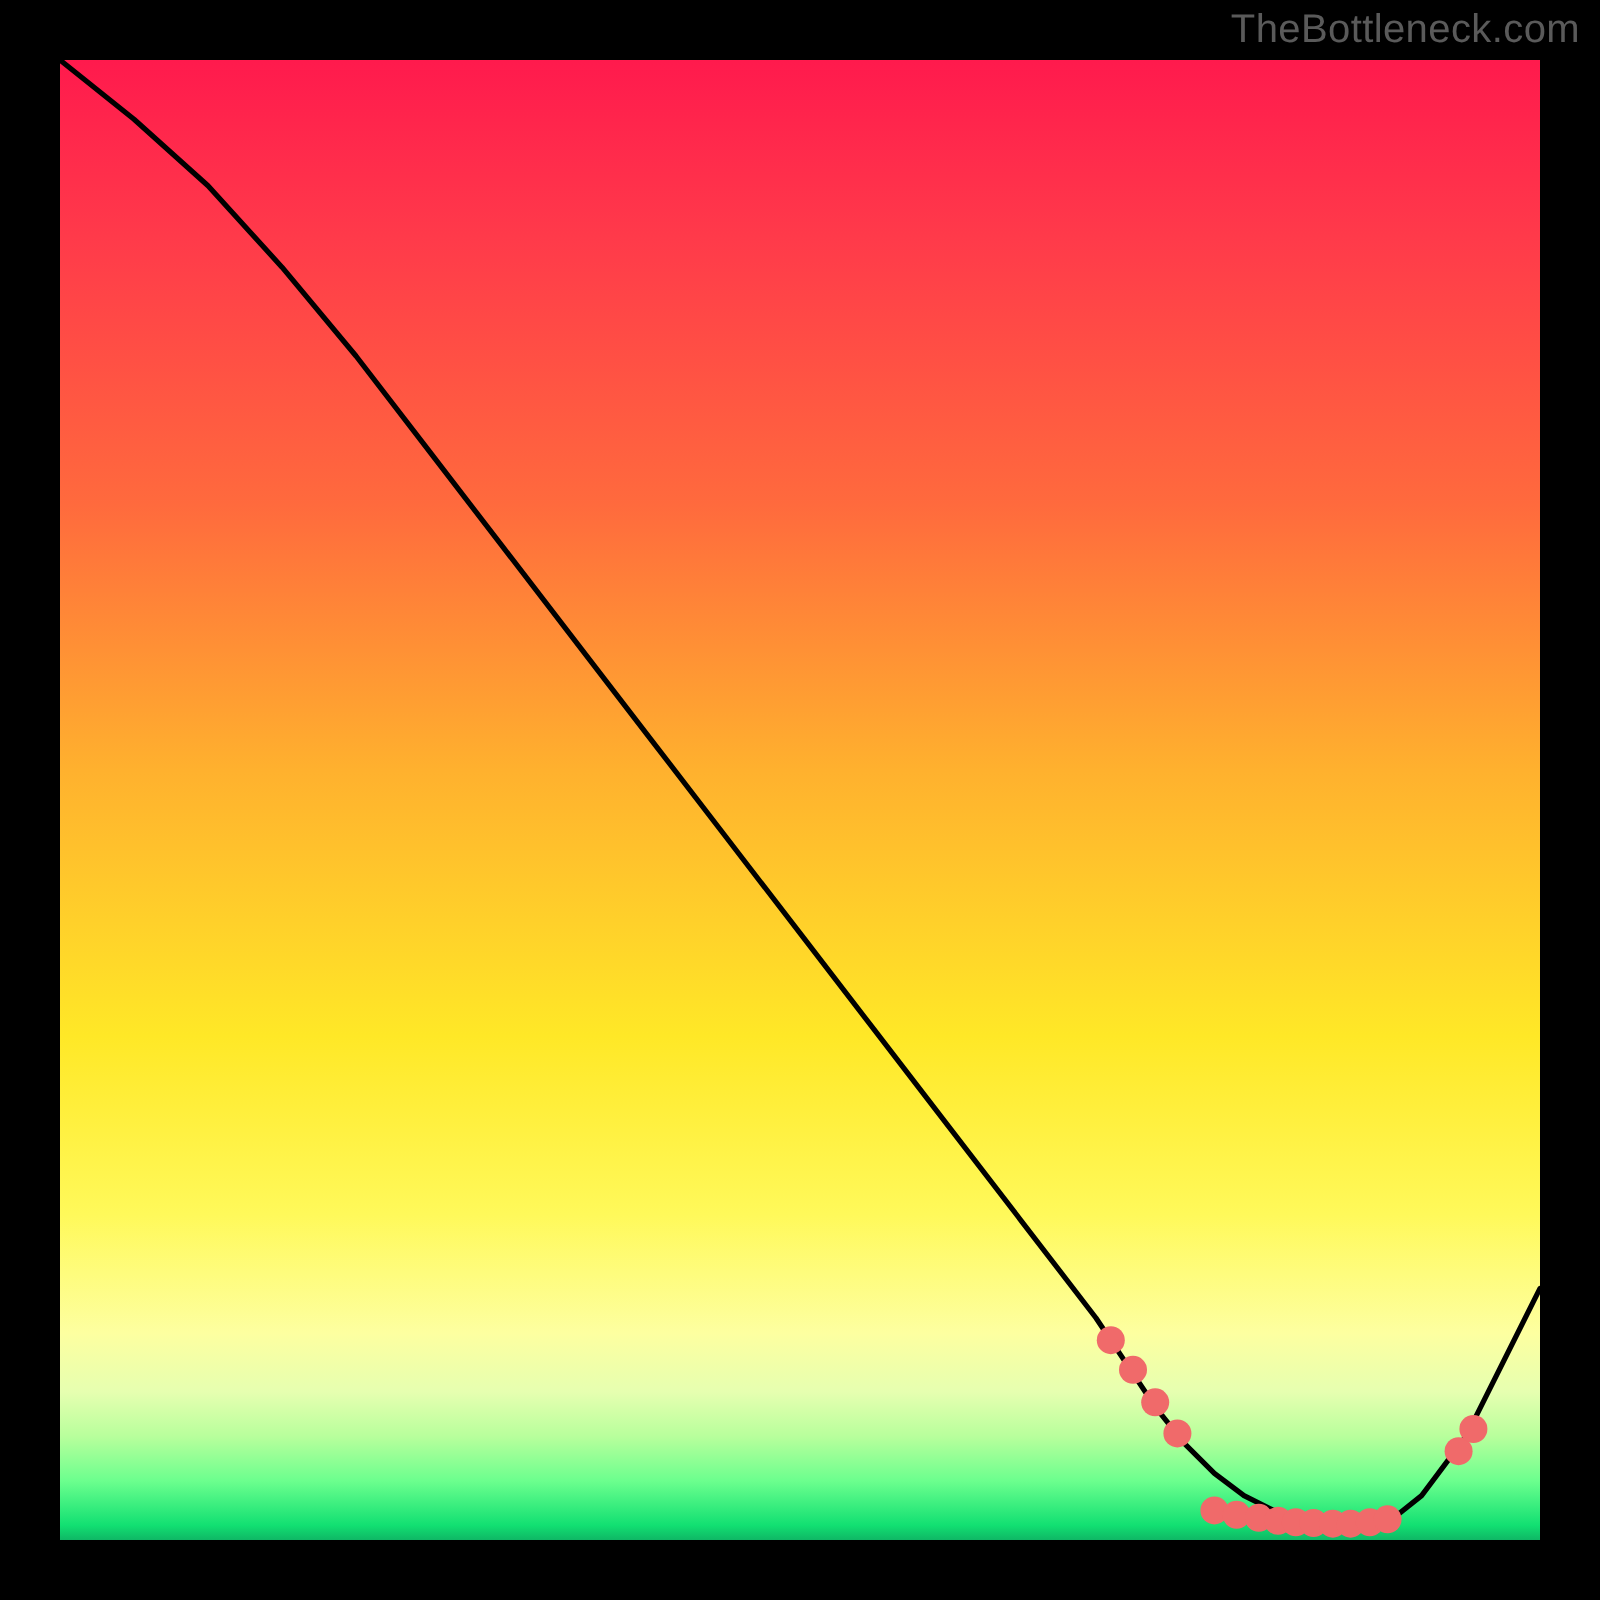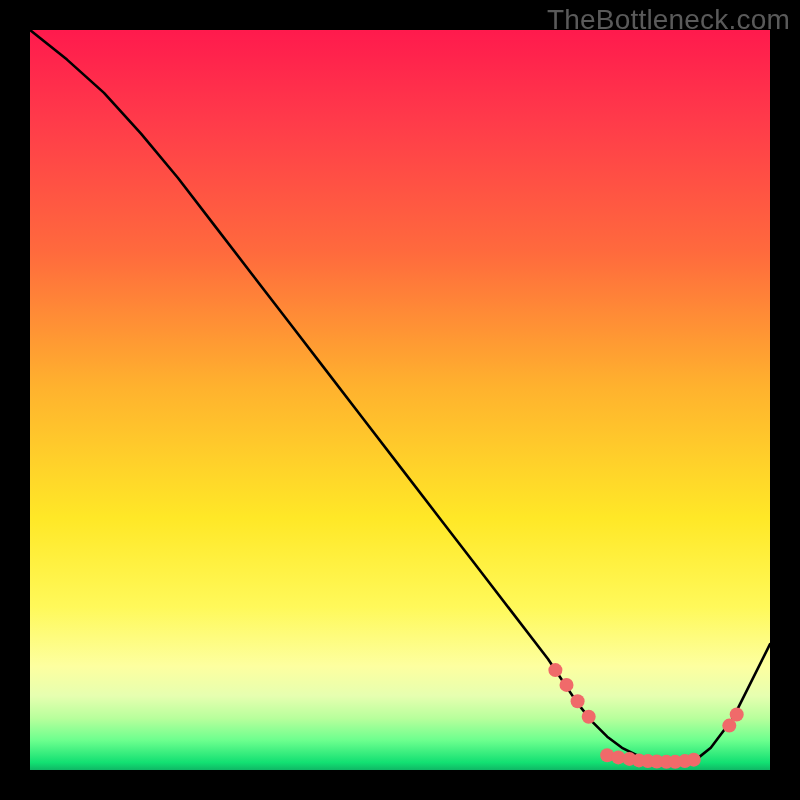--- a/index.html
+++ b/index.html
@@ -51,21 +51,21 @@
     left: 0; top: 0;
     width: 740px;
     height: 740px;
     overflow: visible;
   }
   .watermark {
     position: absolute;
     top: 4px;
     right: 10px;
     color: #5a5a5a;
-    font-size: 28px;
+    font-size: 20px;
     letter-spacing: 0.2px;
     user-select: none;
   }
 </style>
 </head>
 <body>
 
 <div class="frame">
 
   <div class="watermark">TheBottleneck.com</div>

